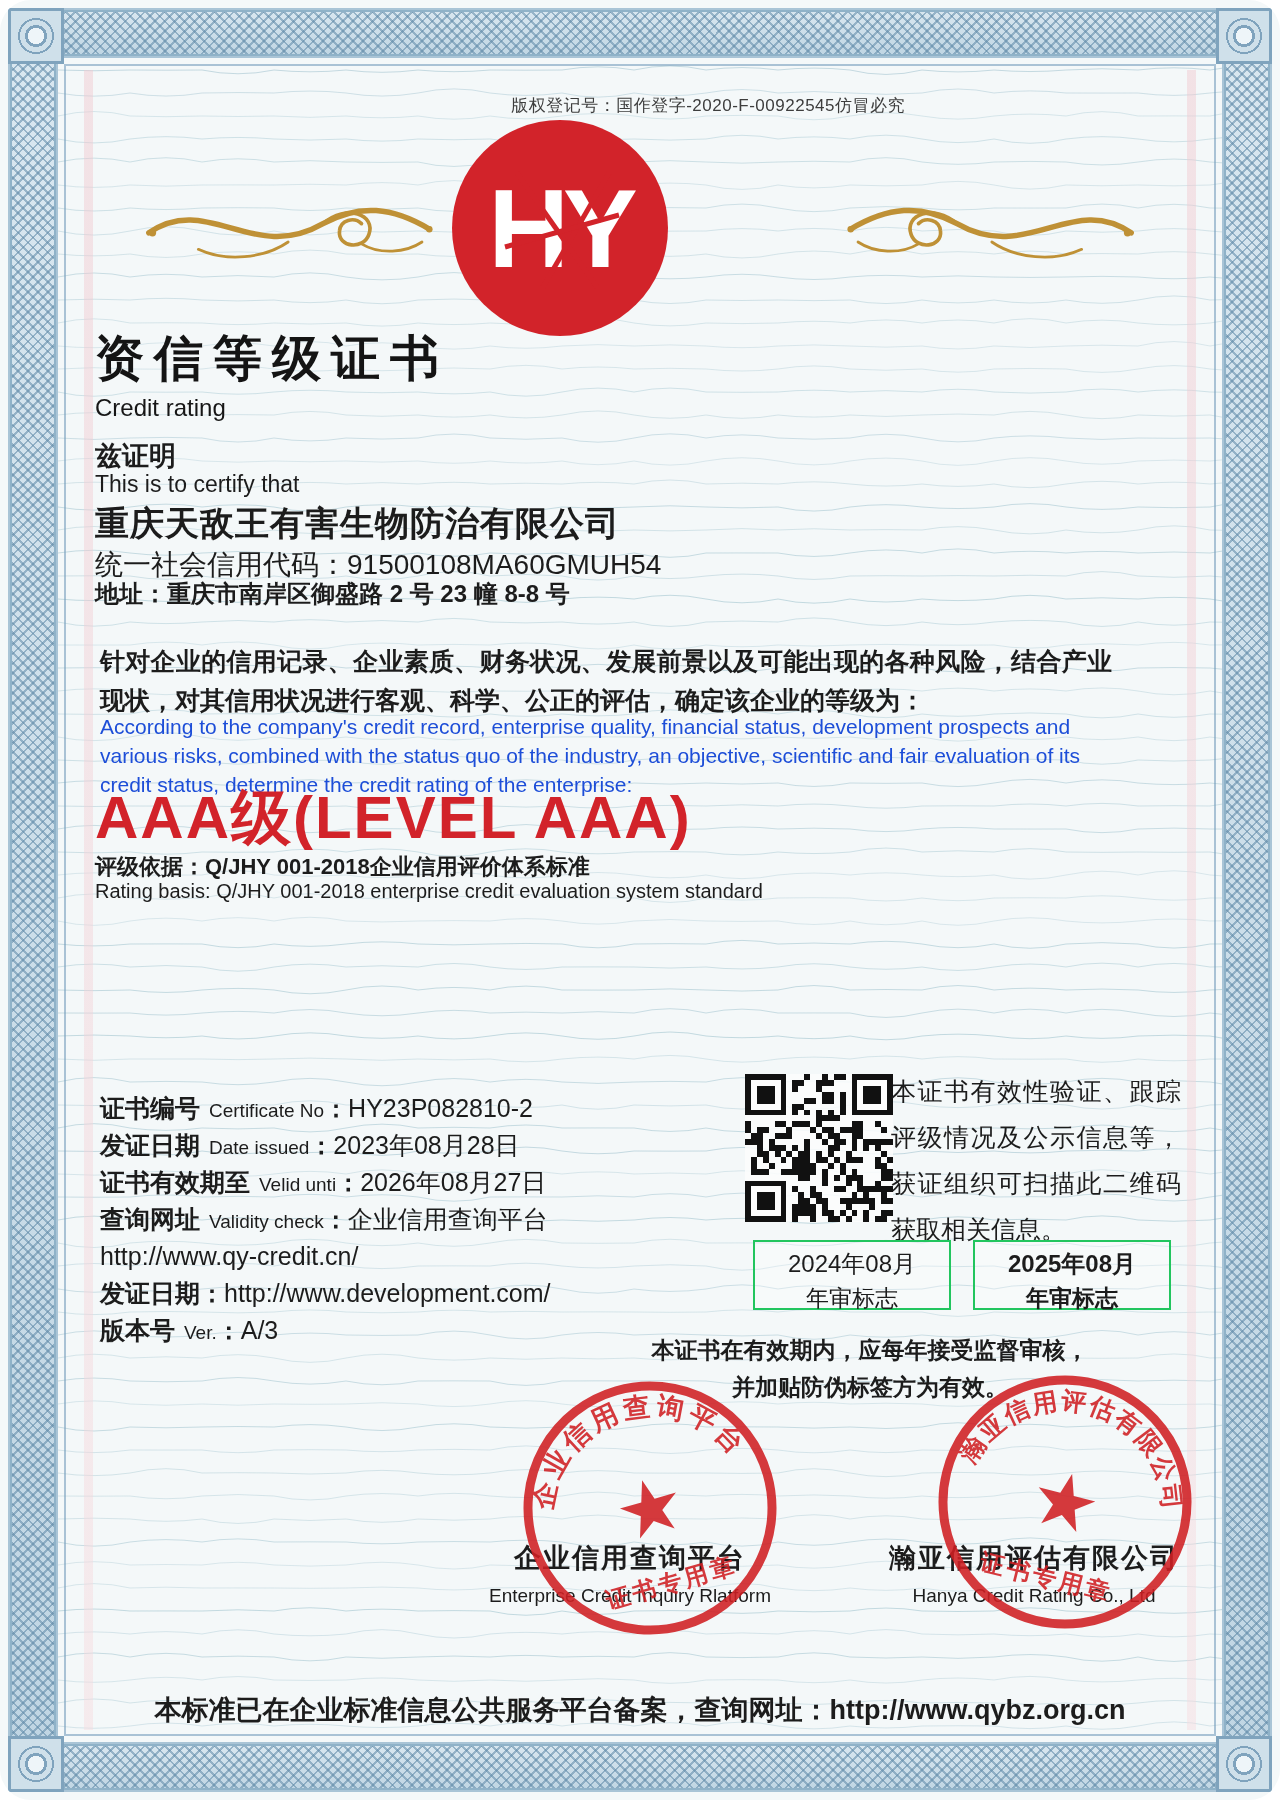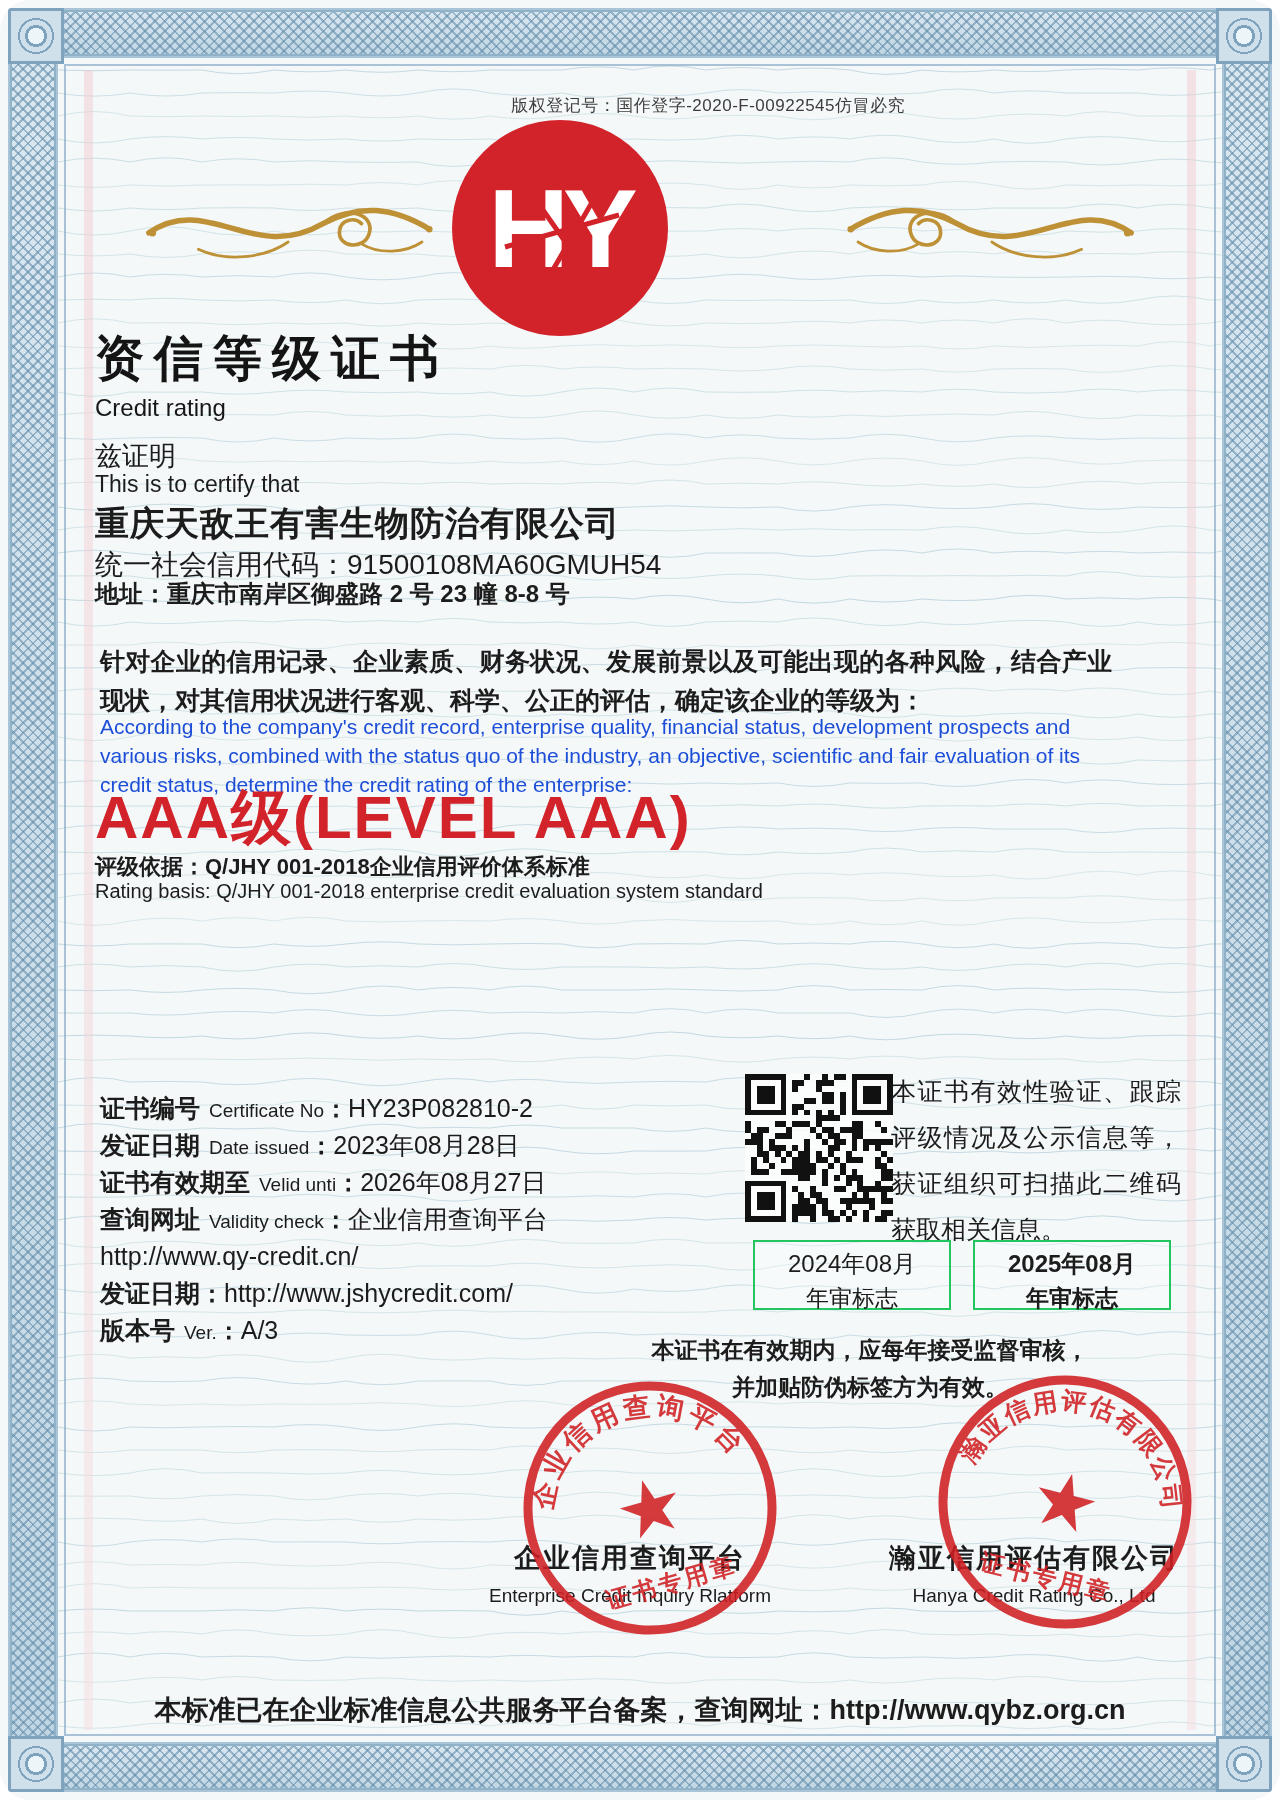--- a/index.html
+++ b/index.html
@@ -23,21 +23,21 @@
   .wavebg{position:absolute;left:58px;top:58px;pointer-events:none;}
   .pinkstrip{position:absolute;top:70px;bottom:70px;width:9px;background:linear-gradient(#f0c6cd,#f6dade);opacity:.45;}
   .ps-l{left:84px}.ps-r{right:84px}
 
   .abs{position:absolute;}
   .centercol{left:95px;width:930px;}
 
   .copyright{top:94px;left:60px;width:845px;text-align:right;font-size:17px;color:#3d3d3d;letter-spacing:.5px;}
   .title{top:326px;font-size:49px;font-weight:700;letter-spacing:10px;color:#141414;}
   .subtitle{top:394px;font-size:24px;color:#161616;}
-  .zhengming{top:438px;font-size:27px;font-weight:400;}
+  .zhengming{top:438px;font-size:27px;font-weight:700;}
   .certify-en{top:471px;font-size:23px;}
   .company{top:501px;font-size:34px;font-weight:800;letter-spacing:1px;}
   .codeline{top:546px;font-size:28px;font-weight:400;}
   .addrline{top:578px;font-size:24px;font-weight:600;}
 
   .para-zh{top:642px;left:100px;width:1012px;font-size:25px;line-height:39px;font-weight:600;text-align:justify;}
   .para-en{top:712px;left:100px;width:1012px;font-size:21px;line-height:29px;color:#1d4ed8;}
 
   .aaa{top:778px;font-size:60px;font-weight:800;color:#d2232a;letter-spacing:2px;}
   .basis-zh{top:852px;font-size:22px;font-weight:600;}
@@ -230,21 +230,21 @@
     <div class="detail-row">
       <span class="dzh">证书有效期至</span><span class="den">Velid unti</span><span class="dsep">：</span><span class="dval">2026年08月27日</span>
     </div>
     <div class="detail-row">
       <span class="dzh">查询网址</span><span class="den">Validity check</span><span class="dsep">：</span><span class="dval">企业信用查询平台</span>
     </div>
     <div class="detail-row">
       <span class="dval">http://www.qy-credit.cn/</span>
     </div>
     <div class="detail-row">
-      <span class="dzh">发证日期</span><span class="dsep">：</span><span class="dval">http://www.jshycredit.com/</span>
+      <span class="dzh">发证日期</span><span class="dsep">：</span><span class="dval">http://www.development.com/</span>
     </div>
     <div class="detail-row">
       <span class="dzh">版本号</span><span class="den">Ver.</span><span class="dsep">：</span><span class="dval">A/3</span>
     </div>
   </div>
 
   <svg class="abs qr" viewBox="0 0 25 25" shape-rendering="crispEdges">
       <rect width="25" height="25" fill="#fbfdfd" opacity="0.85"></rect>
       <rect x="10" y="0" width="1" height="1" fill="#111"></rect>
       <rect x="13" y="0" width="1" height="1" fill="#111"></rect>

